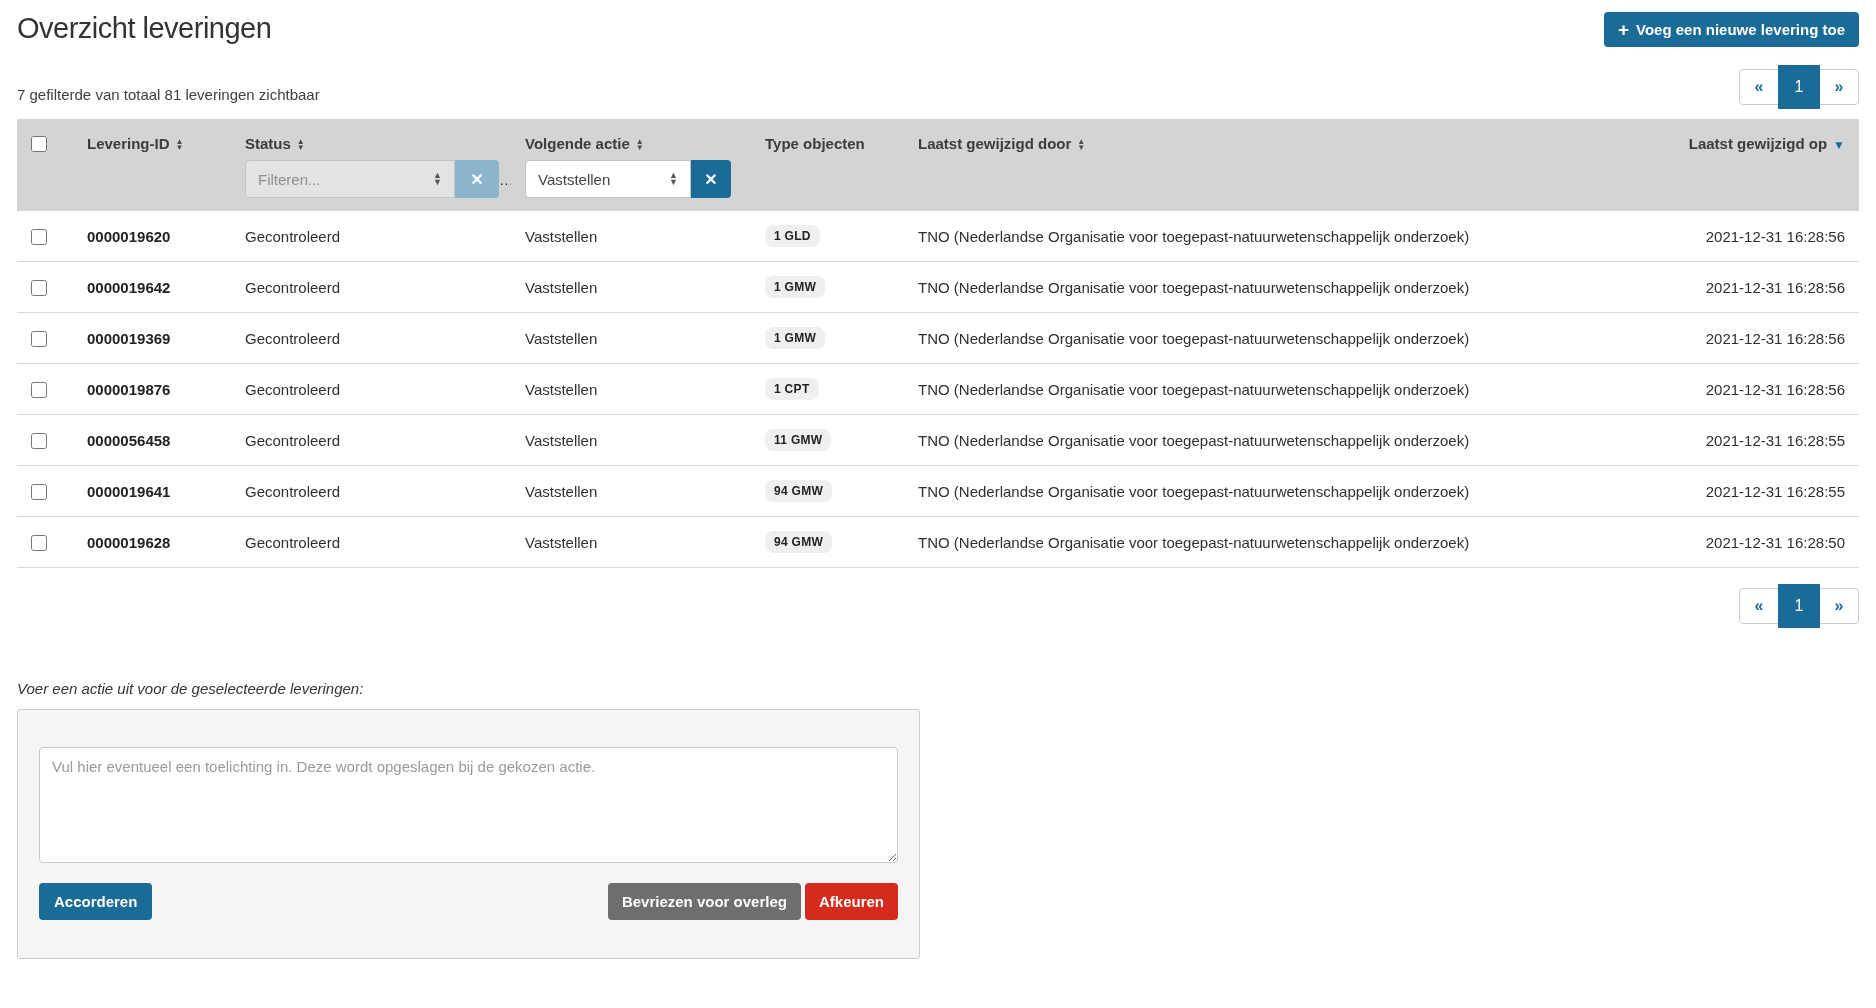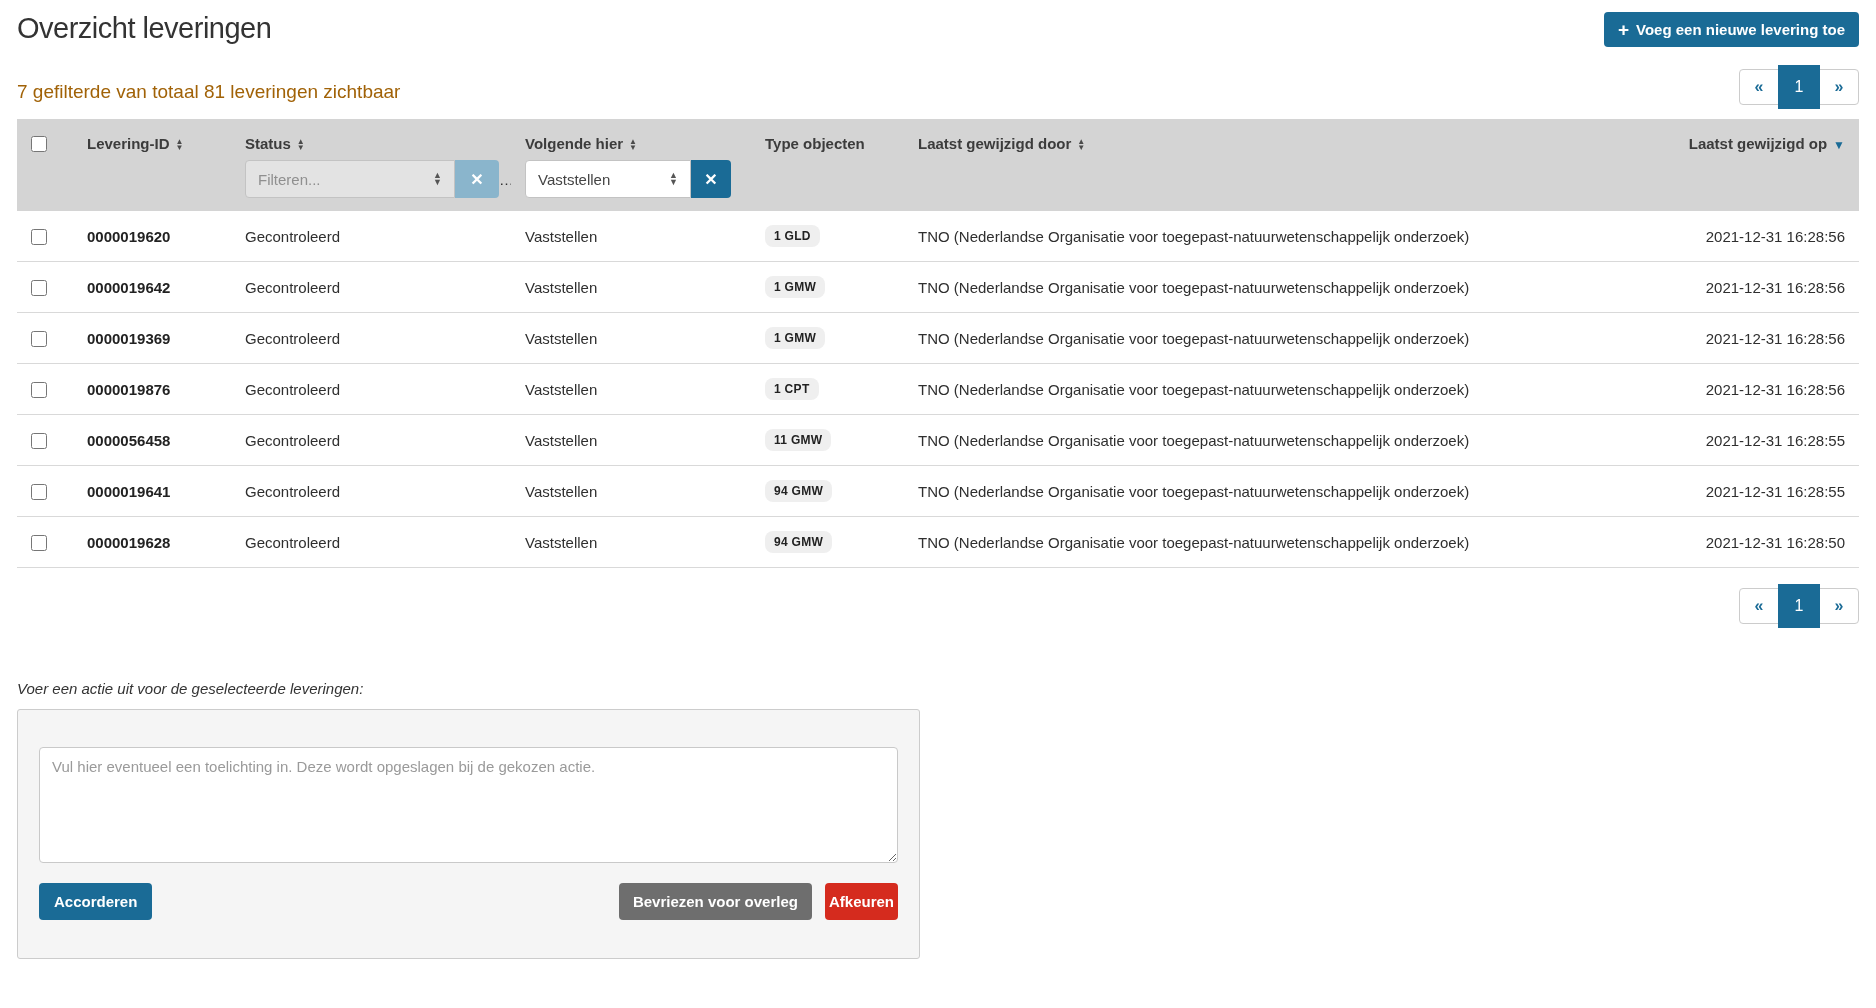--- a/index.html
+++ b/index.html
@@ -16,21 +16,21 @@
   .page-title { font-size:29px; font-weight:400; color:#333; letter-spacing:-0.5px; }
   .btn { border:none; cursor:pointer; font-family:inherit; border-radius:4px; }
   .btn-primary {
     background:#1a6b96; color:#fff; font-size:15px; font-weight:bold;
     padding:9px 14px; display:inline-flex; align-items:center; gap:7px;
   }
   .plus-glyph { font-size:19px; font-weight:bold; line-height:14px; }
 
   
   .subbar { display:flex; justify-content:space-between; align-items:flex-end; margin-top:22px; }
-  .filter-summary { font-size:19px; color:#a16207; padding-bottom:2px; }
+  .filter-summary { font-size:15px; color:#404040; padding-bottom:2px; }
   .pager { display:inline-flex; align-items:center; background:#fff;
            border:1px solid #ccc; border-radius:4px; height:36px; }
   .pager-btn { width:38px; height:34px; background:transparent; color:#1a6b96;
                font-size:16px; font-weight:bold; display:flex; align-items:center; justify-content:center; }
   .pager-current { width:42px; height:44px; margin:-5px 0; background:#1a6b96; color:#fff;
                    font-size:16px; display:flex; align-items:center; justify-content:center; }
   .pager-row-bottom { display:flex; justify-content:flex-end; margin-top:20px; }
 
   
   table { width:1842px; border-collapse:collapse; table-layout:fixed; margin-top:14px; }
@@ -73,23 +73,23 @@
                   padding:9px 14px; display:inline-flex; align-items:center; gap:8px; }
   .action-col { width:903px; }
   .action-panel { margin-top:12px; background:#f5f5f5; border:1px solid #ccc; border-radius:3px;
                   padding:25px 21px 38px 21px; }
   .panel-label { font-size:15px; font-weight:bold; color:#2f2f2f; }
   .comment-box { width:100%; height:116px; margin-top:12px; border:1px solid #c9c9c9; border-radius:4px;
                  padding:10px 12px; font-family:inherit; font-size:15px; color:#333; resize:both; }
   .comment-box::placeholder { color:#9a9a9a; }
   .panel-buttons { display:flex; justify-content:space-between; align-items:center; margin-top:16px; }
   .btn-approve { background:#1a6b96; color:#fff; font-size:15px; font-weight:bold; padding:10px 15px; }
-  .panel-buttons-right { display:flex; gap:13px; }
+  .panel-buttons-right { display:flex; gap:4px; }
   .btn-freeze { background:#6e6e6e; color:#fff; font-size:15px; font-weight:bold; padding:10px 14px; }
-  .btn-reject { background:#d52b1e; color:#fff; font-size:15px; font-weight:bold; padding:10px 4px; }
+  .btn-reject { background:#d52b1e; color:#fff; font-size:15px; font-weight:bold; padding:10px 14px; }
 </style>
 </head>
 <body>
 
 <div class="topbar">
   <div class="page-title">Overzicht leveringen</div>
   <button class="btn btn-primary">
     <span class="plus-glyph">+</span>
     <span>Voeg een nieuwe levering toe</span>
   </button>
@@ -125,21 +125,21 @@
             <span>▼</span>
           </span>
       </th>
       <th>
         <span>Status</span><span class="sort-carets">
             <span>▲</span>
             <span>▼</span>
           </span>
       </th>
       <th>
-        <span>Volgende hier</span><span class="sort-carets">
+        <span>Volgende actie</span><span class="sort-carets">
             <span>▲</span>
             <span>▼</span>
           </span>
       </th>
       <th>
         <span>Type objecten</span>
       </th>
       <th>
         <span>Laatst gewijzigd door</span><span class="sort-carets">
             <span>▲</span>

